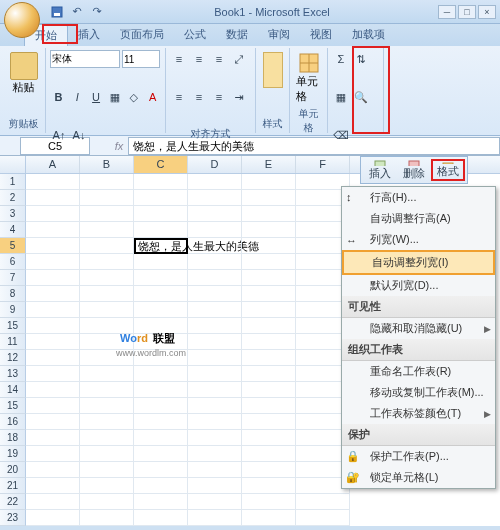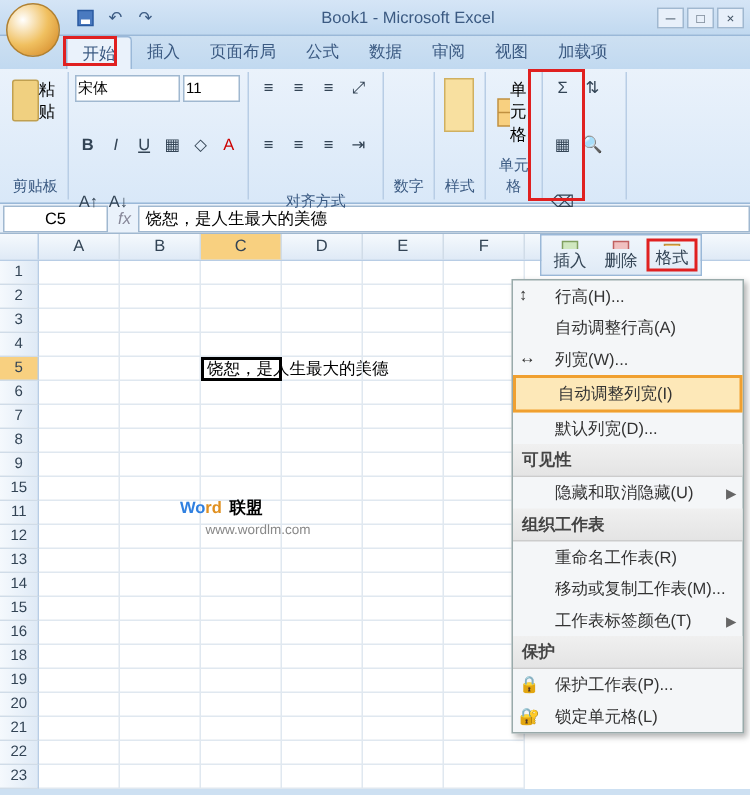--- a/index.html
+++ b/index.html
@@ -4,59 +4,59 @@
 <style>
 *{margin:0;padding:0;box-sizing:border-box;font-family:"Microsoft YaHei",SimSun,Arial,sans-serif;font-size:11px}
 body{width:500px;height:530px;background:#cde0f2;overflow:hidden;position:relative}
 .titlebar{height:24px;background:linear-gradient(#d5e5f6,#c1d9f0);display:flex;align-items:center;padding:0 4px;border-bottom:1px solid #9ab8d8}
 .office-btn{width:36px;height:36px;border-radius:50%;background:radial-gradient(circle at 30% 30%,#fff,#f0c060,#d08020);position:absolute;top:2px;left:4px;border:1px solid #b08030;z-index:20}
 .qat{margin-left:44px;display:flex;gap:2px}
 .qat-btn{width:18px;height:18px;display:flex;align-items:center;justify-content:center;color:#3b5a82}
 .title{flex:1;text-align:center;color:#3b5a82;font-size:11px}
 .win-ctrl{display:flex;gap:2px}
 .win-btn{width:18px;height:14px;background:#e8f0fa;border:1px solid #a0b8d0;font-size:9px;text-align:center;line-height:12px;color:#456}
-.tabs{height:22px;display:flex;padding-left:44px;background:linear-gradient(#cde0f2,#c1d9f0)}
+.tabs{height:22px;display:flex;padding-left:24px;background:linear-gradient(#cde0f2,#c1d9f0)}
 .tab{padding:3px 10px;color:#3b5a82;cursor:pointer}
 .tab.active{background:#eaf2fb;border:1px solid #9ab8d8;border-bottom:none;border-radius:3px 3px 0 0}
 .hl-red{position:absolute;border:2px solid #e02020;pointer-events:none;z-index:15}
 .ribbon{height:90px;background:linear-gradient(#eaf2fb,#d9e8f8);border-bottom:1px solid #9ab8d8;display:flex;padding:2px}
 .rgroup{border-right:1px solid #b8cde5;padding:2px 4px;display:flex;flex-direction:column;justify-content:space-between;position:relative}
 .rgroup-label{font-size:10px;color:#3b5a82;text-align:center;padding-top:1px}
 .clip{width:44px}
-.big-btn{display:flex;flex-direction:row;align-items:center;padding:2px;cursor:pointer}
+.big-btn{display:flex;flex-direction:column;align-items:center;padding:2px;cursor:pointer}
 .big-ico{width:28px;height:28px;background:#f0d080;border:1px solid #c0a050;border-radius:2px}
 .font-grp{width:120px}
 .font-row{display:flex;gap:2px;margin-bottom:20px}
 .font-sel{width:70px;height:18px;border:1px solid #a0b8d0;background:#fff;font-size:10px;padding:1px}
 .size-sel{width:38px;height:18px;border:1px solid #a0b8d0;background:#fff;font-size:10px;padding:1px}
 .fbtn{width:18px;height:18px;border:1px solid transparent;text-align:center;line-height:16px;cursor:pointer;font-size:11px;color:#345}
 .align-grp{width:90px}
 .num-grp{width:34px}
 .sty-grp{width:34px}
 .cell-grp{width:38px}
 .edit-grp{width:56px}
 .namebox-row{height:20px;background:#eaf2fb;display:flex;align-items:center;border-bottom:1px solid #a0b8d0}
-.namebox{width:70px;height:18px;border:1px solid #a0b8d0;background:#fff;text-align:center;margin:0 2px;line-height:16px}
+.namebox{width:70px;height:18px;border:1px solid #a0b8d0;background:#fff;text-align:center;margin:0 20px;line-height:16px}
 .fx{width:18px;text-align:center;color:#889;font-style:italic}
 .formula{flex:1;height:18px;border:1px solid #a0b8d0;background:#fff;padding:0 4px;line-height:16px}
 .grid-wrap{position:relative;background:#fff;height:370px}
 .colhdr{display:flex;height:18px;background:linear-gradient(#f5f9fd,#dfeaf6);border-bottom:1px solid #b8cde5}
 .corner{width:26px;border-right:1px solid #b8cde5}
 .ch{width:54px;border-right:1px solid #d0dce8;text-align:center;line-height:17px;color:#345;cursor:pointer}
 .ch.sel{background:#f8d080}
 .rows{}
 .row{display:flex;height:16px}
 .rh{width:26px;background:linear-gradient(90deg,#f5f9fd,#dfeaf6);border-right:1px solid #b8cde5;border-bottom:1px solid #d0dce8;text-align:center;line-height:15px;color:#345;font-size:10px;cursor:pointer}
 .rh.sel{background:#f8d080}
 .cell{width:54px;border-right:1px solid #e0e8f0;border-bottom:1px solid #e0e8f0;line-height:15px;padding:0 2px;overflow:visible;white-space:nowrap}
 .cell.active{border:2px solid #000;line-height:13px}
 .watermark{position:absolute;top:170px;left:120px;font-size:18px;font-weight:bold;pointer-events:none}
 .watermark .w1{color:#3080e0}
 .watermark .w2{color:#e09020}
-.wm-url{position:absolute;top:192px;left:137px;font-size:9px;color:#888;pointer-events:none}
+.wm-url{position:absolute;top:192px;left:116px;font-size:9px;color:#888;pointer-events:none}
 .mini-tb{position:absolute;top:156px;right:32px;height:28px;background:linear-gradient(#f0f6fc,#dfeaf6);border:1px solid #9ab8d8;display:flex;padding:2px;z-index:25}
 .mini-item{width:34px;display:flex;flex-direction:column;align-items:center;font-size:10px;color:#345;cursor:pointer}
 .mini-item.hl{border:2px solid #e02020}
 .mini-ico{width:14px;height:12px}
 .ctx{position:absolute;top:186px;right:4px;width:155px;background:#f4f6f8;border:1px solid #9aa;box-shadow:2px 2px 4px rgba(0,0,0,0.3);z-index:30}
 .ctx-hdr{background:linear-gradient(#f0f0f0,#e4e4e4);padding:3px 6px;font-weight:bold;color:#444;border-bottom:1px solid #ccc;font-size:11px}
 .ctx-item{display:flex;align-items:center;padding:3px 4px;cursor:pointer;font-size:11px;color:#333}
 .ctx-item.hl{background:#fde8b8;border:2px solid #f0a030}
 .ctx-ico{width:18px;height:14px;margin-right:6px;display:inline-block}
 .ctx-arrow{margin-left:auto;color:#666;font-size:9px}
@@ -135,26 +135,20 @@
       <div class="fbtn">⤢</div>
     </div>
     <div class="font-row">
       <div class="fbtn">≡</div>
       <div class="fbtn">≡</div>
       <div class="fbtn">≡</div>
       <div class="fbtn">⇥</div>
     </div>
     <div class="rgroup-label">对齐方式</div>
   </div>
-  <div class="rgroup num-grp">
-    <div class="big-btn">
-        <div style="width:20px;height:36px"></div>
-      </div>
-    <div class="rgroup-label">数字</div>
-  </div>
   <div class="rgroup sty-grp">
     <div class="big-btn">
         <div style="width:20px;height:36px;background:#f8e0a0;border:1px solid #d0b060"></div>
       </div>
     <div class="rgroup-label">样式</div>
   </div>
   <div class="rgroup cell-grp">
     <div class="big-btn">
       <svg width="22" height="22">
           <rect x="2" y="2" width="18" height="18" fill="#f8d080" stroke="#c09040"></rect>

